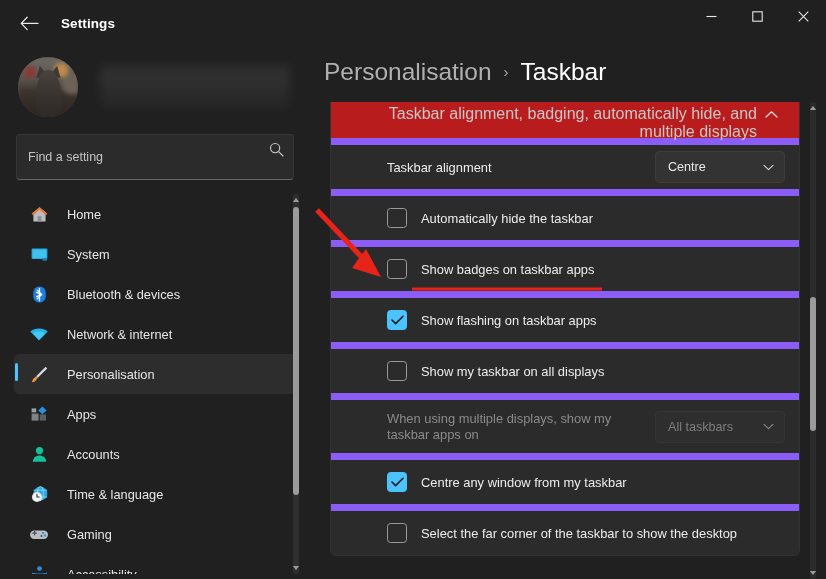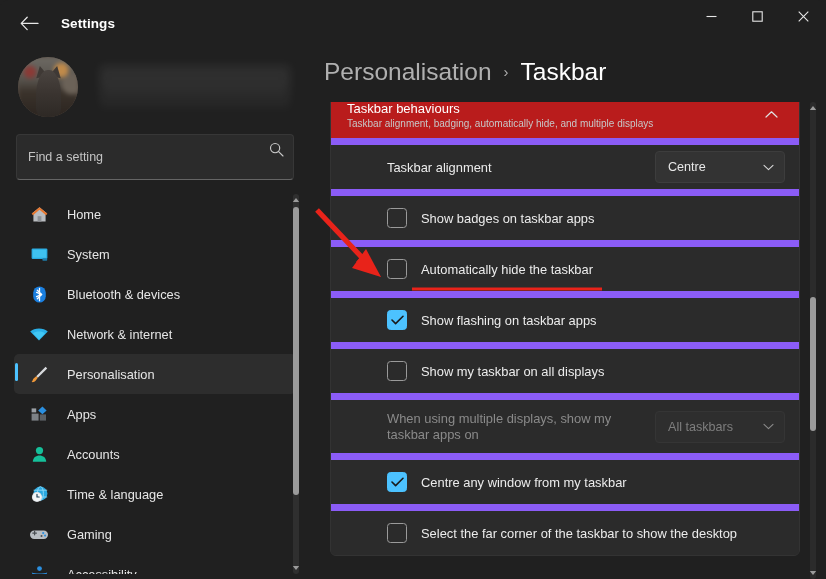--- a/index.html
+++ b/index.html
@@ -216,21 +216,21 @@
     display: flex; align-items: center;
     height: 47px;
     padding: 0 14px 0 16px;
     background: #b91c1c;
   }
   .sect-texts { flex: 1; }
   .sect-title {
     font-size: 13px; color: #ffffff;
     margin-bottom: 2px;
   }
-  .sect-sub { font-size: 10px; color: #c7c7c7; }
+  .sect-sub { font-size: 16px; color: #c7c7c7; text-align: right; }
   .chev-btn {
     width: 28px; height: 28px;
     display: flex; align-items: center; justify-content: center;
   }
 
   .row {
     display: flex; align-items: center;
     height: 51px;
     padding: 0 14px 0 56px;
     border-top: 7px solid #8b5cf6;
@@ -521,28 +521,28 @@
             <svg width="11" height="7" viewBox="0 0 11 7">
               <path d="M1 1.4 L5.5 5.6 L10 1.4" fill="none" stroke="#d8d8d8" stroke-width="1.1" stroke-linecap="round" stroke-linejoin="round"></path>
             </svg>
           </div>
         </div>
 
         <div class="row">
           <span class="cbox">
             
           </span>
-          <span class="rowlabel">Show badges on taskbar apps</span>
+          <span class="rowlabel">Automatically hide the taskbar</span>
         </div>
 
         <div class="row">
           <span class="cbox">
             
           </span>
-          <span class="rowlabel">Automatically hide the taskbar</span>
+          <span class="rowlabel">Show badges on taskbar apps</span>
         </div>
 
         <div class="row">
           <span class="cbox checked">
             <svg width="13" height="10" viewBox="0 0 13 10">
               <path d="M1 5 L4.6 8.6 L12 1.3" fill="none" stroke="#1a1a1a" stroke-width="1.6" stroke-linecap="round" stroke-linejoin="round"></path>
             </svg>
           </span>
           <span class="rowlabel">Show flashing on taskbar apps</span>
         </div>

